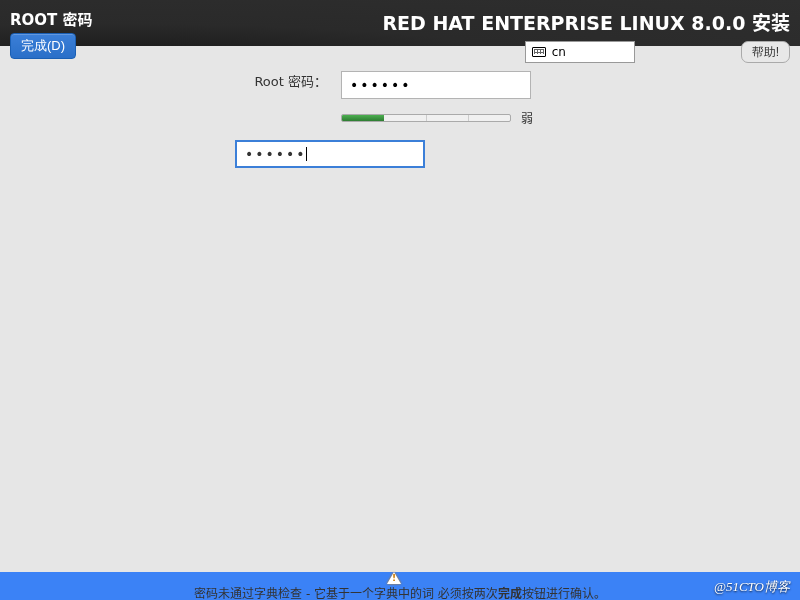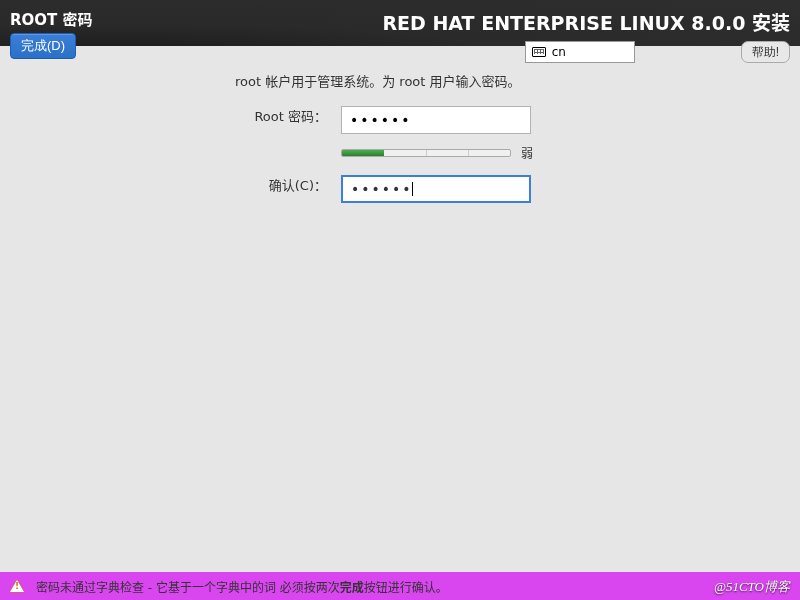--- a/index.html
+++ b/index.html
@@ -175,26 +175,27 @@
       background: #000;
       vertical-align: middle;
       margin-left: -1px;
     }
     .footer-warning {
       position: absolute;
       bottom: 0;
       left: 0;
       right: 0;
       height: 28px;
-      background: #d946ef;
+      background: #3b82f6;
       color: #333;
       display: flex;
       align-items: center;
       padding: 0 10px;
       font-size: 12px;
+      flex-direction: column;
     }
     .warning-icon {
       width: 0;
       height: 0;
       border-left: 7px solid transparent;
       border-right: 7px solid transparent;
       border-bottom: 12px solid #fff;
       position: relative;
       margin-right: 12px;
       filter: drop-shadow(0 0 1px #cc7a00);
@@ -236,40 +237,38 @@
       <div class="lang-selector">
         <span class="keyboard-icon"></span>
         <span>cn</span>
       </div>
       <button class="help-btn">帮助!</button>
     </div>
   </div>
 </div>
 
 <div class="content">
-  <div class="description">root 帐户用于管理系统。为 root 用户输入密码。</div>
 
   <div class="form-row">
     <div class="form-label">Root 密码：</div>
     <input type="text" class="form-input" readonly="" value="••••••" style="">
   </div>
 
   <div class="strength-row">
     <div class="strength-bar">
       <div class="strength-fill"></div>
       <div class="strength-seg"></div>
       <div class="strength-seg"></div>
       <div class="strength-seg"></div>
       <div class="strength-seg"></div>
     </div>
     <div class="strength-label">弱</div>
   </div>
 
   <div class="form-row">
-    <div class="form-label">确认(C)：</div>
     <div class="form-input focused" style="display:flex;align-items:center;">
       <span>••••••</span>
         <span class="cursor-caret"></span>
     </div>
   </div>
 </div>
 
 <div class="footer-warning">
   <div class="warning-icon"></div>
   <div class="warning-text">

